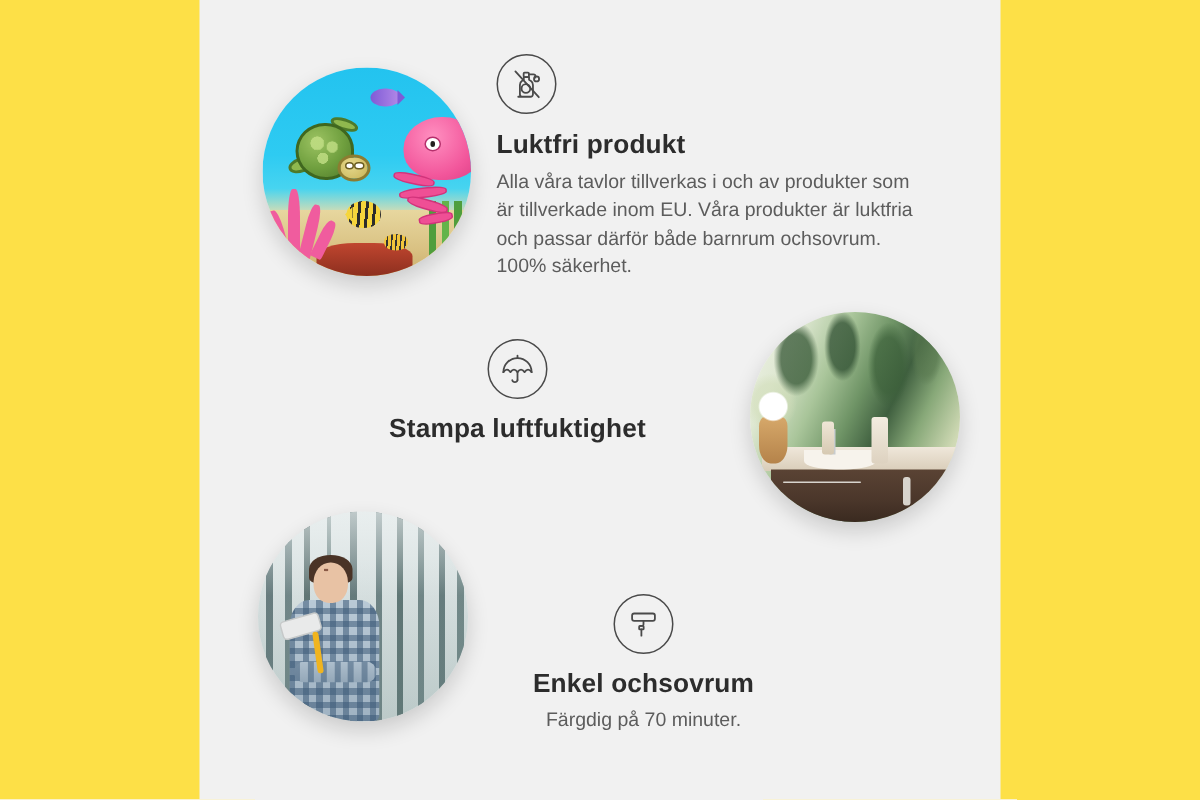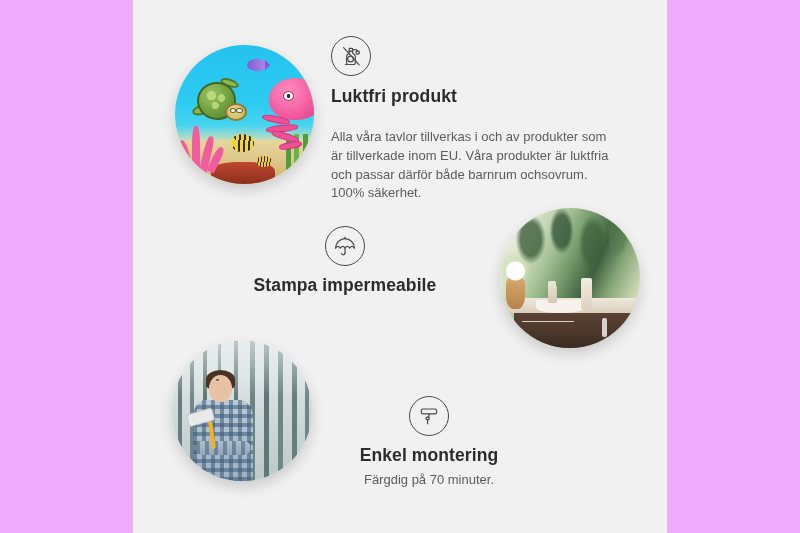--- a/index.html
+++ b/index.html
@@ -2,21 +2,21 @@
 <html><head>
 <meta charset="utf-8">
 <style>
   * { margin:0; padding:0; box-sizing:border-box; }
   html,body { width:800px; height:533px; }
   body {
     background:#ffffff;
     font-family:"Liberation Sans", sans-serif;
     overflow:hidden;
   }
-  #stage { position:relative; width:800px; height:533px; background:#f0abfc; }
+  #stage { position:relative; width:800px; height:533px; background:#fde047; }
 
   .panel {
     position:absolute;
     left:133px; top:0;
     width:534px; height:533px;
     background:#f1f1f1;
   }
 
   
   .photo {
@@ -192,21 +192,21 @@
     font-size:17.5px; font-weight:bold; color:#2c2c2c;
     letter-spacing:.1px; line-height:1.25;
   }
   .f-desc {
     font-size:13px; color:#5c5c5c; line-height:1.45;
   }
 
   
   #feature-odourless { left:331px; top:36px; width:300px; }
   #feature-odourless .f-title { margin-top:10px; }
-  #feature-odourless .f-desc  { margin-top:20px; width:290px; }
+  #feature-odourless .f-desc  { margin-top:4px; width:290px; }
 
   
   #feature-waterproof { left:200px; top:226px; width:290px; text-align:center; }
   #feature-waterproof .f-icon { margin:0 auto; }
   #feature-waterproof .f-title { margin-top:9px; }
   #feature-waterproof .f-desc  { margin-top:4px; }
 
   
   #feature-assembly { left:314px; top:396px; width:230px; text-align:center; }
   #feature-assembly .f-icon { margin:0 auto; }
@@ -304,29 +304,29 @@
   <div class="feature" id="feature-waterproof">
     <div class="f-icon">
       <svg width="26" height="26" viewBox="0 0 26 26" fill="none" stroke="#4a4a4a" stroke-width="1.2" stroke-linecap="round" stroke-linejoin="round">
         <path d="M3.6 15.1a9.4 9.4 0 0 1 18.8 0"></path>
         <path d="M3.6 15.1c1.6-2.2 3.1-2.2 4.7 0 1.6-2.2 3.1-2.2 4.7 0 1.6-2.2 3.1-2.2 4.7 0 1.6-2.2 3.1-2.2 4.7 0"></path>
         <line x1="13" y1="15.1" x2="13" y2="20.4"></line>
         <path d="M13 20.4a1.8 1.8 0 0 1-3.5 0"></path>
         <line x1="13" y1="4.1" x2="13" y2="5.7"></line>
       </svg>
     </div>
-    <div class="f-title">Stampa impermeabile</div>
+    <div class="f-title">Stampa luftfuktighet</div>
   </div>
 
   <div class="feature" id="feature-assembly">
     <div class="f-icon">
       <svg width="26" height="26" viewBox="0 0 26 26" fill="none" stroke="#4a4a4a" stroke-width="1.2" stroke-linecap="round" stroke-linejoin="round">
         <rect x="5.4" y="6.0" width="15.2" height="4.9" rx="1.4"></rect>
         <path d="M13.0 10.9v2.2a1.2 1.2 0 0 1-1.2 1.2h-0.6"></path>
         <rect x="10.1" y="14.3" width="3.0" height="2.3" rx="0.5"></rect>
         <line x1="11.6" y1="16.6" x2="11.6" y2="20.8"></line>
       </svg>
     </div>
-    <div class="f-title">Enkel montering</div>
+    <div class="f-title">Enkel ochsovrum</div>
     <div class="f-desc">Färgdig på 70 minuter.</div>
   </div>
 
 </div>
 
 </body></html>

